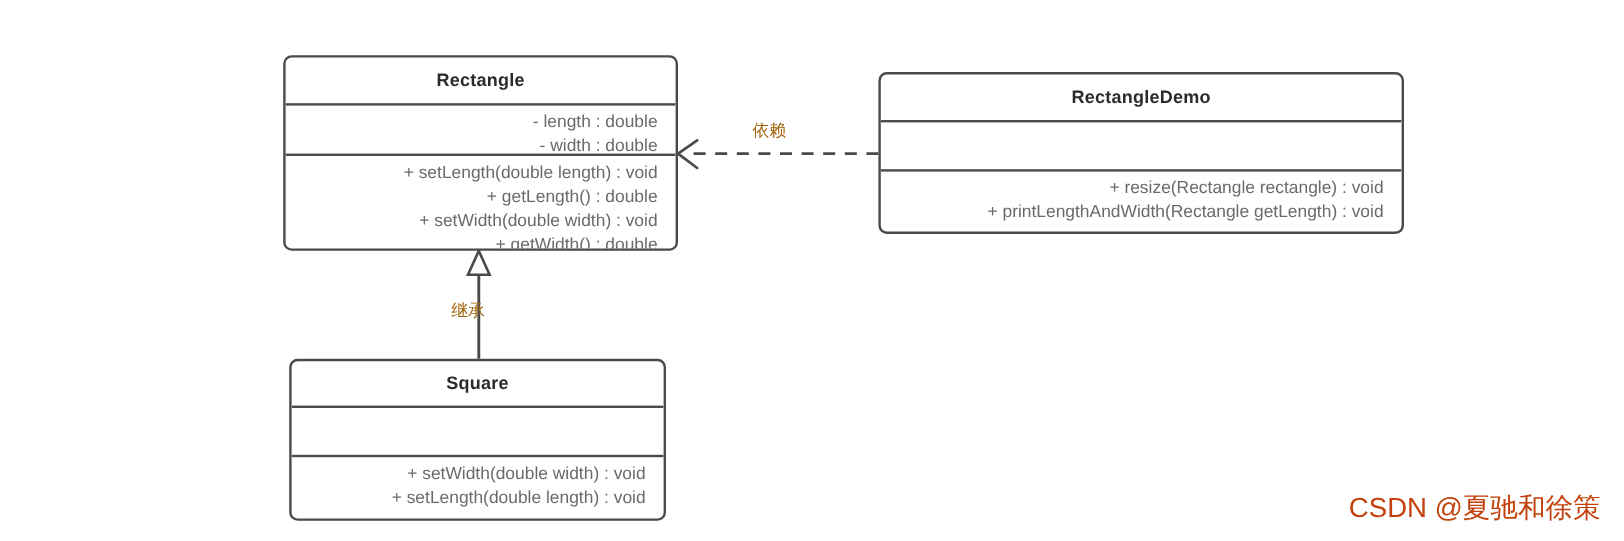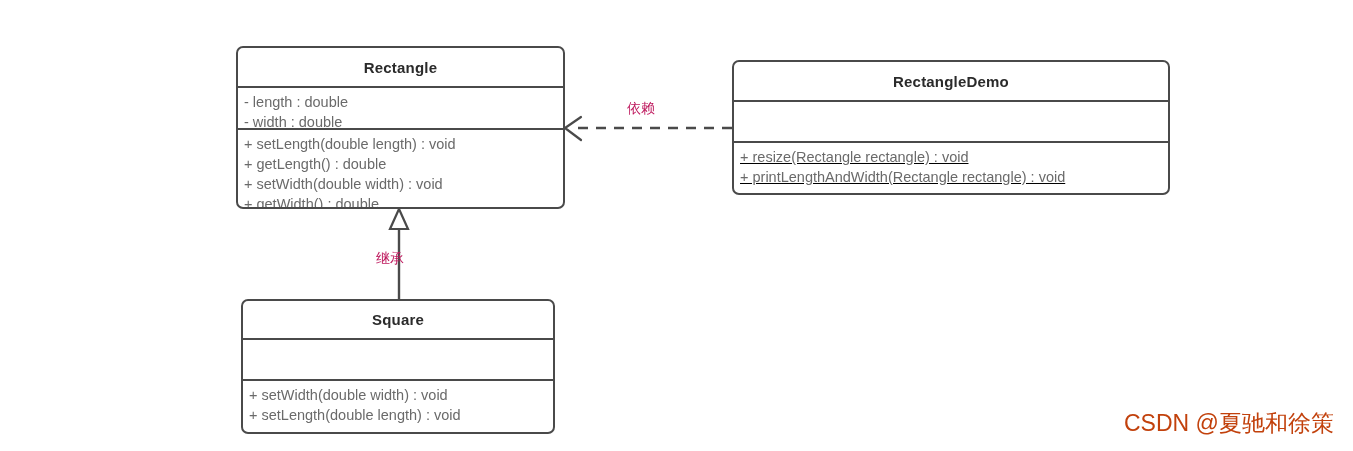--- a/index.html
+++ b/index.html
@@ -37,20 +37,21 @@
     box-sizing: border-box;
     display: flex;
     align-items: center;
     justify-content: center;
   }
   .uml-compartment {
     box-sizing: border-box;
     border-top: 2px solid #4a4a4a;
     padding: 4px 15px 0 6px;
     overflow: hidden;
+    text-align: right;
   }
   .uml-row {
     font-size: 14.5px;
     color: #6a6a6a;
     line-height: 20px;
     white-space: nowrap;
   }
 
   
   #class-rectangle {
@@ -64,21 +65,21 @@
   #class-rectangle .ops { height: 81px; }
 
   #class-rectangledemo {
     left: 732px;
     top: 60px;
     width: 438px;
     height: 135px;
   }
   #class-rectangledemo .uml-title { height: 38px; border-radius: 19px; }
   #class-rectangledemo .attrs { height: 41px; }
-  #class-rectangledemo .ops { height: 68px; text-decoration: underline; }
+  #class-rectangledemo .ops { height: 68px; }
 
   #class-square {
     left: 241px;
     top: 299px;
     width: 314px;
     height: 135px;
   }
   #class-square .uml-title { height: 37px; }
   #class-square .attrs { height: 41px; }
   #class-square .ops { height: 53px; }
@@ -88,21 +89,21 @@
     position: absolute;
     left: 0;
     top: 0;
     width: 1353px;
     height: 451px;
     pointer-events: none;
   }
   .edge-label {
     position: absolute;
     font-size: 14px;
-    color: #be185d;
+    color: #a16207;
     white-space: nowrap;
   }
   #label-dependency {
     left: 627px;
     top: 100px;
   }
   #label-inheritance {
     left: 376px;
     top: 250px;
   }
@@ -149,21 +150,21 @@
       <div class="uml-row">+ setWidth(double  width) : void</div>
       <div class="uml-row">+ getWidth() :   double</div>
     </div>
   </div>
 
   <div class="uml-class" id="class-rectangledemo">
     <div class="uml-title">RectangleDemo</div>
     <div class="uml-compartment attrs"></div>
     <div class="uml-compartment ops">
       <div class="uml-row">+ resize(Rectangle rectangle) : void</div>
-      <div class="uml-row">+ printLengthAndWidth(Rectangle rectangle) :   void</div>
+      <div class="uml-row">+ printLengthAndWidth(Rectangle getLength) :   void</div>
     </div>
   </div>
 
   <div class="uml-class" id="class-square">
     <div class="uml-title">Square</div>
     <div class="uml-compartment attrs"></div>
     <div class="uml-compartment ops">
       <div class="uml-row">+ setWidth(double  width) : void</div>
       <div class="uml-row">+ setLength(double length) :  void</div>
     </div>

